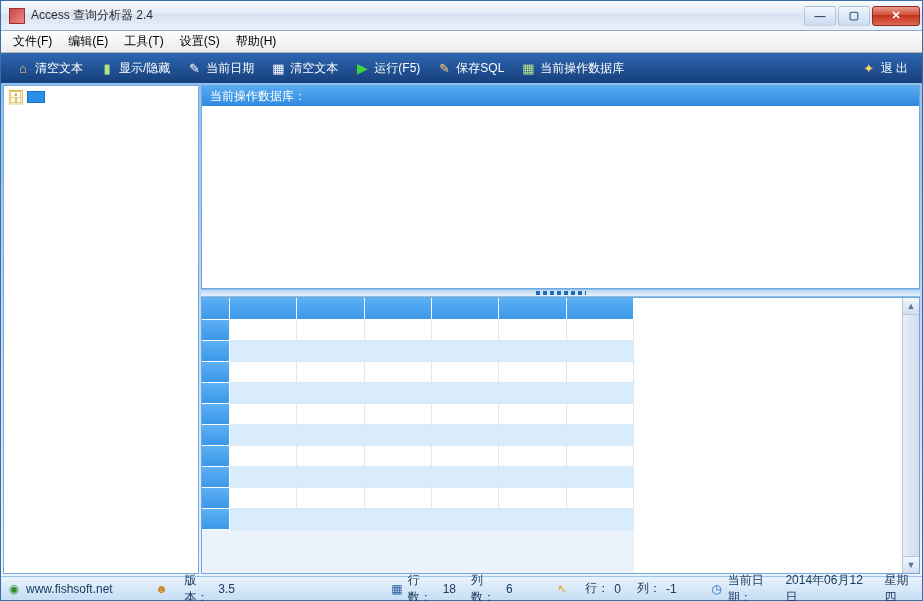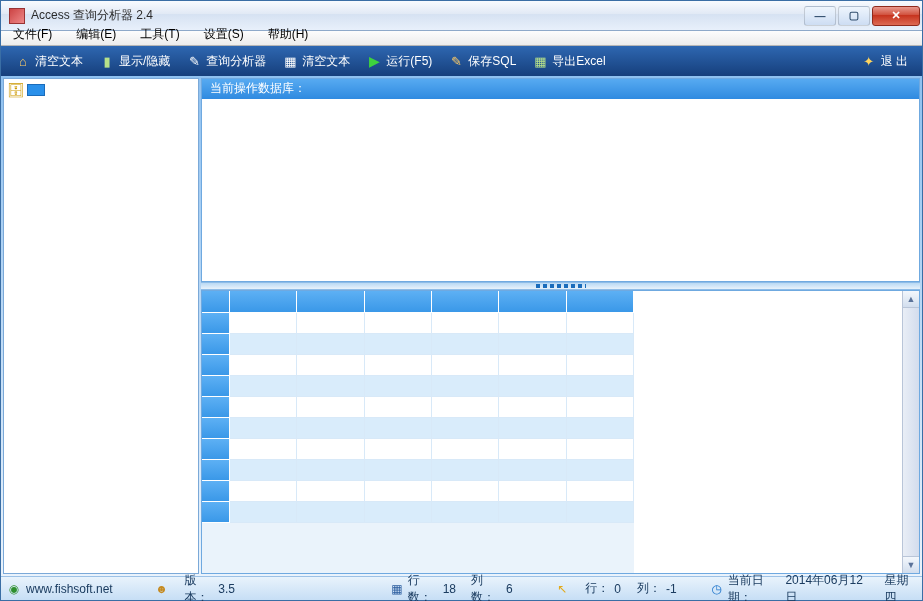--- a/index.html
+++ b/index.html
@@ -8,21 +8,21 @@
 
 
 .titlebar { height: 30px; background: linear-gradient(to bottom, #f8fbff, #e1e9f5 45%, #d6e2f2 46%, #e8f0fb); display: flex; align-items: center; padding: 0 2px 0 8px; border-bottom: 1px solid #8ea9c9; }
 .titlebar .app-icon { width: 16px; height: 16px; background: linear-gradient(135deg,#c44,#e88); border: 1px solid #933; margin-right: 6px; }
 .titlebar .title-text { flex: 1; color: #2b2b2b; font-size: 12px; }
 .win-btns { display: flex; gap: 0; }
 .win-btn { width: 32px; height: 20px; display: flex; align-items: center; justify-content: center; border: 1px solid rgba(0,0,0,0.15); background: linear-gradient(to bottom,#eef5fd,#cdddf3); border-radius: 3px; margin-left: 2px; color:#33506f; font-weight:bold; font-size:11px; cursor:pointer;}
 .win-btn.close { width: 48px; background: linear-gradient(to bottom,#e89a8f,#d04f3b 45%,#c6331e 46%,#dd6a53); border-color: #8f2a1c; color:#fff; }
 
 
-.menubar { height: 15px; background: linear-gradient(to bottom,#fdfdfd,#ececec); border-bottom: 1px solid #b6b6b6; display: flex; align-items: flex-end; padding: 0 4px; gap: 8px; }
+.menubar { height: 22px; background: linear-gradient(to bottom,#fdfdfd,#ececec); border-bottom: 1px solid #b6b6b6; display: flex; align-items: flex-end; padding: 0 4px; gap: 0; }
 .menu-item { padding: 2px 8px; cursor: default; color: #000; }
 
 
 .toolbar { height: 30px; background: linear-gradient(to bottom,#2e67b1,#163f7c); display: flex; align-items: center; padding: 0 6px; color: #fff; }
 .tool-btn { display: flex; align-items: center; gap: 4px; padding: 2px 8px; cursor: pointer; }
 .tool-icon { width: 16px; height: 16px; display: inline-flex; align-items:center; justify-content:center; font-size:13px; }
 .toolbar .spacer { flex: 1; }
 .icon-home { color:#fc6; }
 .icon-toggle { color:#b7e28a; }
 .icon-clear1 { color:#fff; }
@@ -40,21 +40,21 @@
 .left-inner { flex:1; background: #fff; border: 1px solid #7ba9d8; position: relative; }
 .tree-row { display: flex; align-items: center; gap: 3px; padding: 3px 4px; }
 .tree-db-icon { width: 16px; height: 16px; display:inline-flex; align-items:center; justify-content:center; color:#c90; font-size:14px;}
 .tree-node { width: 18px; height: 12px; background: #2a90ea; border: 1px solid #1a6cbb; }
 
 
 .right-panel { flex: 1; display: flex; flex-direction: column; gap: 0; min-width: 0; }
 
 
 .editor-wrap { height: 204px; border: 1px solid #6fa9e0; background:#fff; display:flex; flex-direction:column; }
-.editor-header { height: 20px; background: linear-gradient(to bottom,#57aaf1,#2f8ae0); color: #fff; padding: 2px 8px; font-size: 12px; display:flex; align-items:flex-end;}
+.editor-header { height: 20px; background: linear-gradient(to bottom,#57aaf1,#2f8ae0); color: #fff; padding: 2px 8px; font-size: 12px; display:flex; align-items:center;}
 .editor-body { flex: 1; background: #fff; }
 
 
 .hsplitter { height: 8px; background: linear-gradient(to bottom,#b9d9f4,#e8f2fb); display:flex; align-items:center; justify-content:center; cursor: row-resize; border:1px solid #8dbce7; border-left:none; border-right:none;}
 .hsplitter .grip { width: 50px; height: 4px; background: repeating-linear-gradient(to right,#1a6cbb 0 4px,transparent 4px 7px); }
 
 
 .results-wrap { flex: 1; display: flex; border: 1px solid #6fa9e0; background: #fff; min-height: 0; }
 .grid-area { width: 432px; overflow: hidden; background:#eaf3fb; display:flex; flex-direction:column;}
 .grid-header-row { display: flex; }
@@ -110,37 +110,37 @@
     <div class="tool-btn">
       <span class="tool-icon icon-home">⌂</span>
       <span>清空文本</span>
     </div>
     <div class="tool-btn">
       <span class="tool-icon icon-toggle">▮</span>
       <span>显示/隐藏</span>
     </div>
     <div class="tool-btn">
       <span class="tool-icon icon-clear1">✎</span>
-      <span>查询分析器</span>
+      <span>当前日期</span>
     </div>
     <div class="tool-btn">
       <span class="tool-icon icon-clear2">▦</span>
       <span>清空文本</span>
     </div>
     <div class="tool-btn">
       <span class="tool-icon icon-run">▶</span>
       <span>运行(F5)</span>
     </div>
     <div class="tool-btn">
       <span class="tool-icon icon-save">✎</span>
       <span>保存SQL</span>
     </div>
     <div class="tool-btn">
       <span class="tool-icon icon-excel">▦</span>
-      <span>导出Excel</span>
+      <span>当前操作数据库</span>
     </div>
     <div class="spacer"></div>
     <div class="tool-btn">
       <span class="tool-icon icon-exit">✦</span>
       <span>退 出</span>
     </div>
   </div>
 
   <div class="body-area">
 

